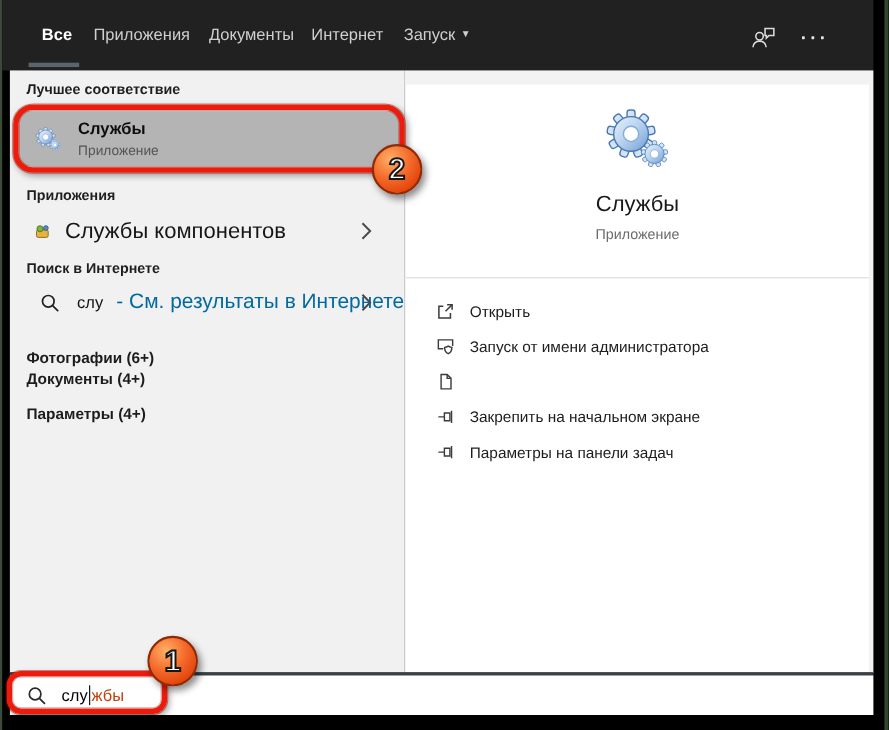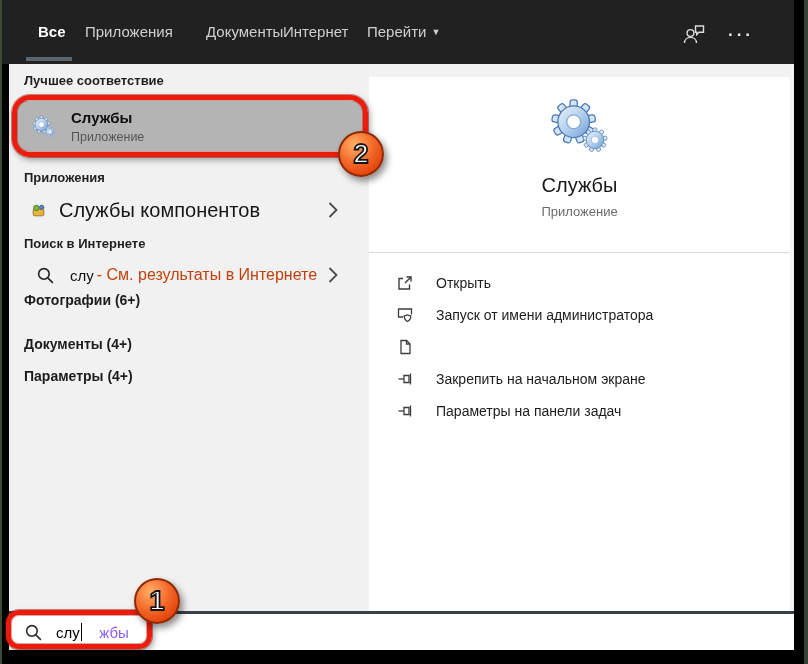--- a/index.html
+++ b/index.html
@@ -26,44 +26,44 @@
   .best-item .txt { margin-left:15px; }
   .best-title { font-size:15px; font-weight:700; color:#0d0d0d; line-height:18px; }
   .best-sub { font-size:12.5px; color:#555; margin-top:3px; }
   .best-gear { margin-left:15px; }
 
   .row { position:absolute; left:0; width:359px; display:flex; align-items:center; }
   .row-app { top:128px; height:36px; padding-left:21px; }
   .row-web { top:192px; height:38px; padding-left:27px; }
   .row-label { font-size:20px; color:#161616; margin-left:12px; }
   .web-q { font-size:15px; color:#111; margin-left:15px; }
-  .web-sfx { font-size:16px; color:#c2410c; margin-left:3px; }
+  .web-sfx { font-size:19px; color:#0369a1; margin-left:12px; }
   .chev { position:absolute; right:30px; top:50%; transform:translateY(-50%); }
   .group { position:absolute; left:15px; font-size:14px; font-weight:700; color:#1c1c1c; }
 
   
   .preview { position:absolute; left:368px; top:64px; width:426px; height:548px; background:#f2f2f2; }
   .card { position:absolute; left:1px; top:13px; width:421px; height:535px; background:#fff; }
   .card-head { text-align:center; }
   .big-gear { margin-top:21px; }
   .app-title { font-size:20px; color:#191919; margin-top:15px; }
   .app-sub { font-size:13px; color:#6b6b6b; margin-top:7px; }
   .divider { position:absolute; left:0; right:0; top:175px; border-top:1px solid #dbdbdb; }
   .actions { position:absolute; left:0; right:0; top:190px; }
   .action { height:32px; display:flex; align-items:center; padding-left:27px; }
-  .action-label { font-size:14px; color:#1d1d1d; margin-left:22px; }
+  .action-label { font-size:14px; color:#1d1d1d; margin-left:13px; }
 
   
   .statusline { position:absolute; left:9px; top:611px; width:785px; height:3px; background:#394145; }
   .searchbar { position:absolute; left:9px; top:614px; width:785px; height:36px; background:#fff; display:flex; align-items:center; }
   .searchbar svg { margin-left:15px; }
   .search-text { margin-left:13px; font-size:15px; display:flex; align-items:center; }
   .typed { color:#000; }
   .caret { display:inline-block; width:1.5px; height:18px; background:#000; margin:0 1px; }
-  .suggest { color:#8b5cf6;margin-left:16px; }
+  .suggest { color:#c2410c; }
 
   
   .hl { position:absolute; border:5px solid #ed1b0b; box-shadow:0 0 0 1px rgba(130,15,4,.45), 2px 3px 6px rgba(0,0,0,.35), inset 0 0 0 1px rgba(130,15,4,.35); }
   .hl-best { left:12px; top:95px; width:356px; height:62px; border-radius:18px; }
   .hl-search { left:6px; top:610px; width:146px; height:39px; border-radius:13px; }
   .badge { position:absolute; width:46px; height:46px; border-radius:50%;
            background:radial-gradient(circle at 35% 28%, #ffb066 0%, #f4692a 45%, #e2440c 78%, #cf3a08 100%);
            border:2px solid #8f2906; box-shadow:3px 4px 7px rgba(0,0,0,.45);
            display:flex; align-items:center; justify-content:center;
            color:#fff; font-size:27px; font-weight:800; -webkit-text-stroke:1.8px #161616; }
@@ -97,23 +97,23 @@
     </g>
   </defs>
 </svg>
 
 <div class="canvas">
   <div class="edge-l"></div>
 
   <div class="topbar">
     <div class="tab active" style="left:36px"><span>Все</span></div>
     <div class="tab" style="left:83px"><span>Приложения</span></div>
-    <div class="tab" style="left:204px"><span>Документы</span></div>
+    <div class="tab" style="left:188px"><span>Документы</span></div>
     <div class="tab" style="left:281px"><span>Интернет</span></div>
-    <div class="tab" style="left:365px"><span>Перейти</span><span class="dd-arrow">▼</span></div>
+    <div class="tab" style="left:365px"><span>Запуск</span><span class="dd-arrow">▼</span></div>
     <div class="tab-underline"></div>
     <div class="topbar-icons">
       <svg class="ico" width="24" height="21" viewBox="0 0 24 21">
         <g fill="none" stroke="#dcdcdc" stroke-width="1.4">
           <circle cx="8.5" cy="9" r="3.4"></circle>
           <path d="M2.5 19c0-3.4 2.7-5.6 6-5.6s6 2.2 6 5.6"></path>
           <path d="M13.5 2h8v6.2h-4.4l-2.4 2.4V8.2h-1.2z"></path>
         </g>
       </svg>
       <div class="ellipsis">···</div>
@@ -155,21 +155,21 @@
         <circle cx="7.5" cy="7.5" r="5" fill="none" stroke="#222" stroke-width="1.5"></circle>
         <path d="M11.2 11.2L16 16" stroke="#222" stroke-width="1.5"></path>
       </svg>
       <span class="web-q">слу</span>
       <span class="web-sfx">- См. результаты в Интернете</span>
       <svg class="chev" width="10" height="18" viewBox="0 0 10 18">
         <path d="M1.5 2l7 7-7 7" fill="none" stroke="#4a4a4a" stroke-width="1.8"></path>
       </svg>
     </div>
 
-    <div class="group" style="top:228px">Фотографии (6+)</div>
+    <div class="group" style="top:253px">Фотографии (6+)</div>
     <div class="group" style="top:272px">Документы (4+)</div>
     <div class="group" style="top:304px">Параметры (4+)</div>
   </div>
 
   <div class="preview">
     <div class="card">
       <div class="card-head">
         <svg class="ico big-gear" style="display:inline-block" width="60" height="57" viewBox="-15 -15 38 36">
           <use href="#gearsym"></use>
             <use href="#gearsym" transform="translate(13.5,11.5) scale(0.55)"></use>

